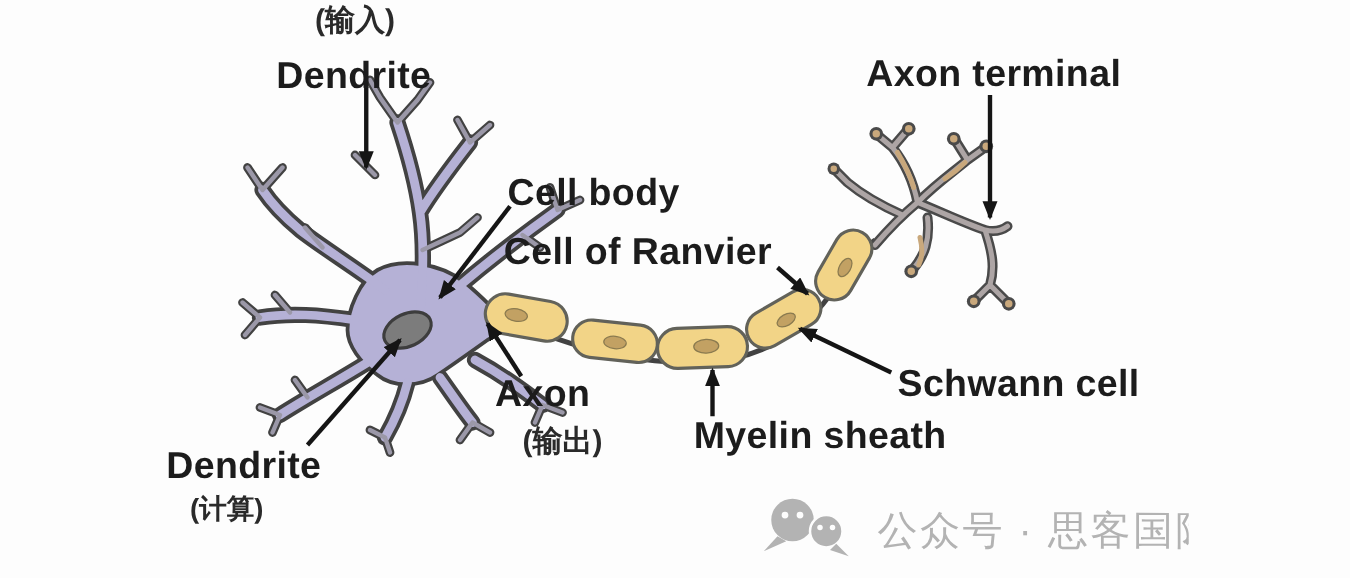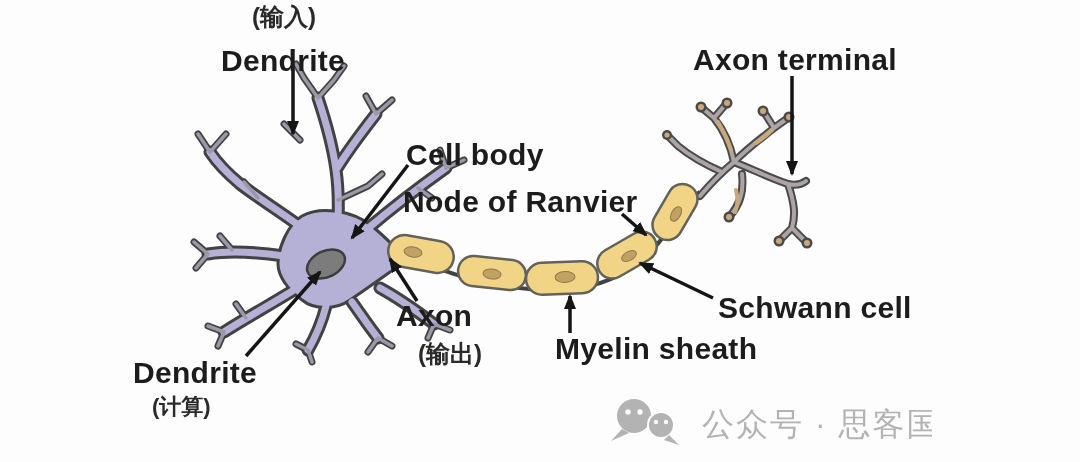--- a/index.html
+++ b/index.html
@@ -1,17 +1,17 @@
 <!DOCTYPE html>
 <html><head>
 <meta charset="utf-8">
 <style>
   html,body{margin:0;padding:0;}
   body{background:#fdfdfd;font-family:"Liberation Sans","DejaVu Sans",sans-serif;}
-  .stage{position:relative;width:932px;height:462px;background:#fdfdfd;overflow:hidden;}
+  .stage{position:relative;width:932px;height:462px;background:#fdfdfd;overflow:hidden;padding-left:19px;}
   .stage svg{position:absolute;left:0;top:0;}
   .lbl{position:absolute;color:#1c1c1c;font-weight:bold;font-size:30px;line-height:1;white-space:nowrap;letter-spacing:.3px;}
   .lbl-zh{position:absolute;color:#2a2a2a;font-weight:600;font-size:24px;line-height:1;white-space:nowrap;}
   .watermark-text{position:absolute;left:702px;top:403px;color:#b3b3b3;font-size:32px;font-weight:500;letter-spacing:2px;white-space:nowrap;}
 </style>
 </head>
 <body>
 
 <div class="stage">
 
@@ -131,21 +131,21 @@
           <circle cx="640" cy="412" r="2.7"></circle>
         <circle cx="656" cy="422" r="2.2"></circle>
           <circle cx="666" cy="422" r="2.2"></circle>
       </g>
     </g>
   </svg>
 
   <div class="lbl-zh" style="left:252px;top:5px;">(输入)</div>
   <div class="lbl" style="left:221px;top:46px;">Dendrite</div>
   <div class="lbl" style="left:406px;top:140px;">Cell body</div>
-  <div class="lbl" style="left:403px;top:187px;">Node of Ranvier</div>
+  <div class="lbl" style="left:403px;top:187px;">Cell of Ranvier</div>
   <div class="lbl" style="left:693px;top:45px;">Axon terminal</div>
   <div class="lbl" style="left:396px;top:301px;">Axon</div>
   <div class="lbl-zh" style="left:418px;top:342px;">(输出)</div>
   <div class="lbl" style="left:133px;top:358px;">Dendrite</div>
   <div class="lbl-zh" style="left:152px;top:396px;font-size:22px;">(计算)</div>
   <div class="lbl" style="left:555px;top:334px;">Myelin sheath</div>
   <div class="lbl" style="left:718px;top:293px;">Schwann cell</div>
 
   <div class="watermark-text">公众号 · 思客国际竞赛提升</div>
 </div>

